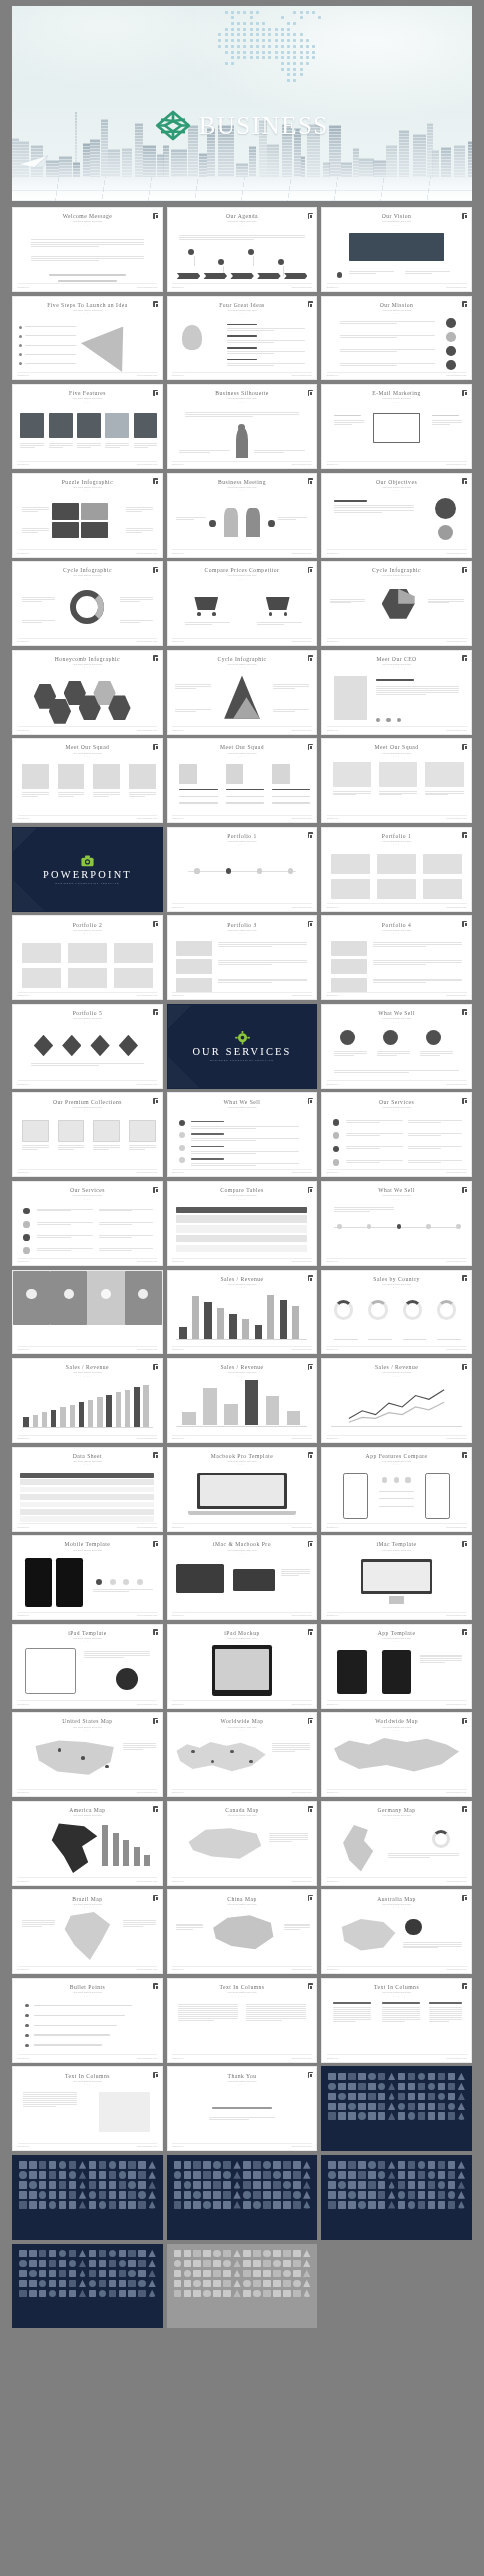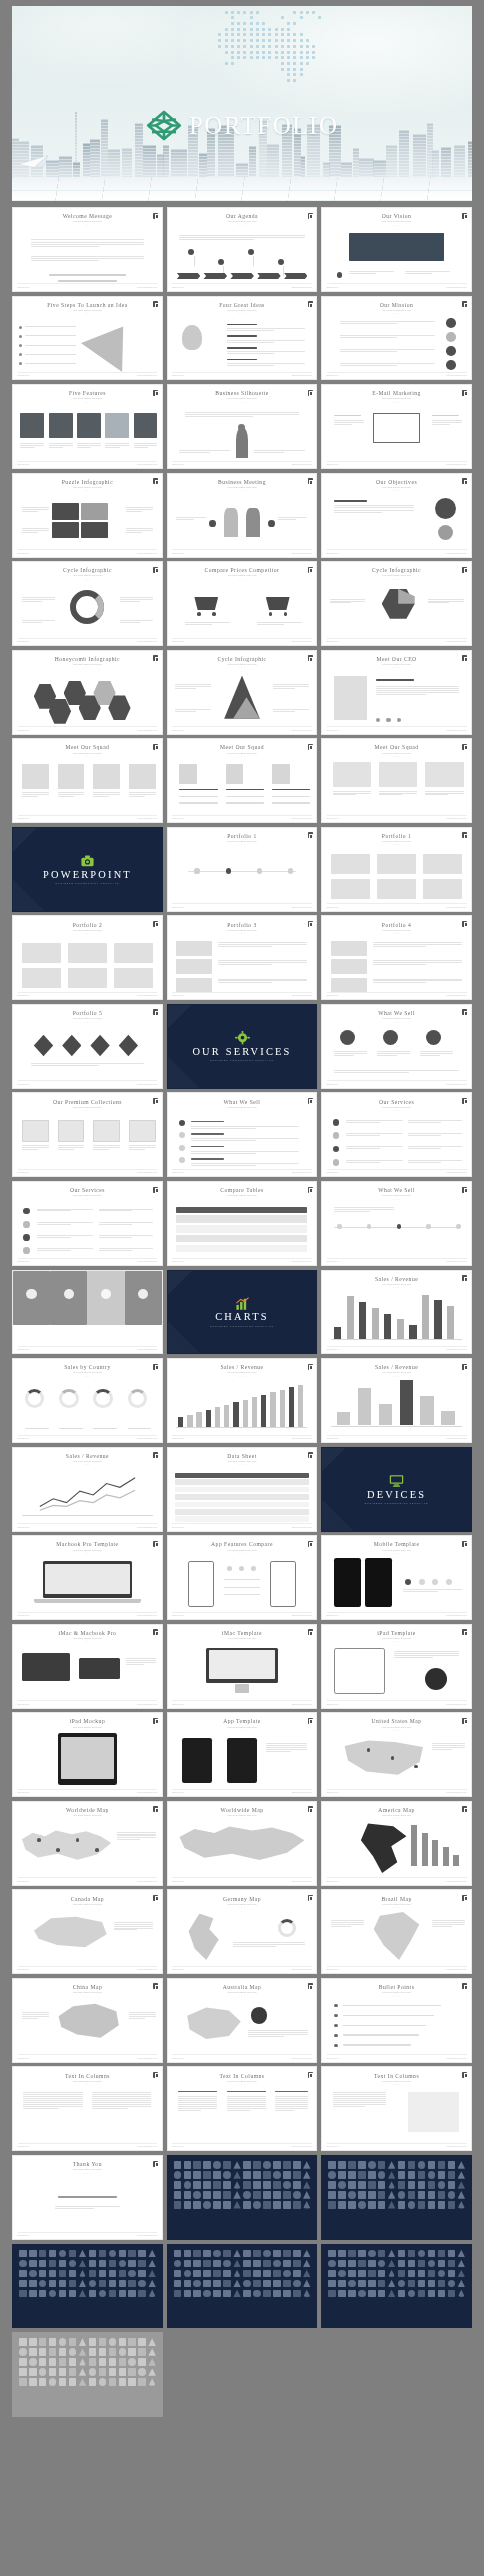--- a/index.html
+++ b/index.html
@@ -343,21 +343,21 @@
     </svg>
     <div class="brandrow">
       <svg class="logo-mark" viewBox="0 0 48 44">
         <g fill="none" stroke="#2f9b74" stroke-width="3.6" stroke-linejoin="round">
           <path d="M24 4 L45 22 L24 40 L3 22 Z"></path>
           <path d="M24 4 L24 16 M3 22 L13 22 M45 22 L35 22 M24 40 L24 30"></path>
           <path d="M13 22 L24 16 L35 22 L24 30 Z"></path>
           <path d="M8 14 L24 16 M40 14 L24 16 M8 31 L24 30 M40 31 L24 30"></path>
         </g>
       </svg>
-      <div class="brand-text">PORTFOLIO</div>
+      <div class="brand-text">BUSINESS</div>
     </div>
   </div>
 
   <div class="grid" id="grid">
       <div class="slide">
         <div class="s-title">Welcome Message</div>
         <div class="s-sub">Your great subtitle goes here</div>
         <div class="s-dots">• • •</div>
         <div class="s-badge"></div>
         <div class="para" style="left: 12%; top: 38%; width: 76%; gap: 1.2px;">
@@ -1322,32 +1322,20 @@
         <div class="blk" style="position: absolute; left: 50%; top: 0px; width: 25%; height: 66%; background: rgb(201, 201, 201);"></div>
         <div class="blk" style="position: absolute; left: 75%; top: 0px; width: 25%; height: 66%; background: rgb(141, 141, 141);"></div>
         <div class="cir" style="position: absolute; left: 9%; top: 22%; width: 10.4px; height: 10.4px; background: rgb(255, 255, 255); opacity: 0.85;"></div>
         <div class="cir" style="position: absolute; left: 34%; top: 22%; width: 10.4px; height: 10.4px; background: rgb(255, 255, 255); opacity: 0.85;"></div>
         <div class="cir" style="position: absolute; left: 59%; top: 22%; width: 10.4px; height: 10.4px; background: rgb(255, 255, 255); opacity: 0.85;"></div>
         <div class="cir" style="position: absolute; left: 84%; top: 22%; width: 10.4px; height: 10.4px; background: rgb(255, 255, 255); opacity: 0.85;"></div>
         <div class="s-foot-line"></div>
         <div class="s-foot">
           <span>Branding Inc.</span>
           <span>www.brandinginc.com</span>
-        </div>
-      </div>
-      <div class="slide dark">
-        <div class="sec-wrap">
-          <svg class="sec-icon" viewBox="0 0 24 22">
-            <rect x="2" y="13" width="4" height="8" fill="#8cc63e"></rect>
-            <rect x="8" y="8" width="4" height="13" fill="#8cc63e"></rect>
-            <rect x="14" y="3" width="4" height="18" fill="#8cc63e"></rect>
-            <path d="M2 10 L9 4 L15 7 L22 1" stroke="#e8803a" stroke-width="1.8" fill="none"></path>
-          </svg>
-          <div class="sec-title">CHARTS</div>
-          <div class="sec-sub">BUSINESS POWERPOINT TEMPLATE</div>
         </div>
       </div>
       <div class="slide">
         <div class="s-title">Sales / Revenue</div>
         <div class="s-sub">Your great subtitle goes here</div>
         <div class="s-dots">• • •</div>
         <div class="s-badge"></div>
         <div class="bar" style="position: absolute; left: 8%; bottom: 18%; width: 5%; height: 14%; background: rgb(79, 79, 79);"></div>
         <div class="bar" style="position: absolute; left: 16.4%; bottom: 18%; width: 5%; height: 51%; background: rgb(181, 181, 181);"></div>
         <div class="bar" style="position: absolute; left: 24.8%; bottom: 18%; width: 5%; height: 44%; background: rgb(79, 79, 79);"></div>
@@ -1455,32 +1443,20 @@
         <div class="blk" style="position: absolute; left: 5%; top: 56%; width: 90%; height: 7%; background: rgb(232, 232, 232);"></div>
         <div class="blk" style="position: absolute; left: 5%; top: 65%; width: 90%; height: 7%; background: rgb(244, 244, 244);"></div>
         <div class="blk" style="position: absolute; left: 5%; top: 74%; width: 90%; height: 7%; background: rgb(232, 232, 232);"></div>
         <div class="blk" style="position: absolute; left: 5%; top: 83%; width: 90%; height: 7%; background: rgb(244, 244, 244);"></div>
         <div class="s-foot-line"></div>
         <div class="s-foot">
           <span>Branding Inc.</span>
           <span>www.brandinginc.com</span>
         </div>
       </div>
-      <div class="slide dark">
-        <div class="sec-wrap">
-          <svg class="sec-icon" viewBox="0 0 24 22">
-            <rect x="1" y="2" width="22" height="14" rx="1.6" fill="#8cc63e"></rect>
-            <rect x="3" y="4" width="18" height="10" fill="#16243f"></rect>
-            <rect x="8" y="17" width="8" height="2" fill="#8cc63e"></rect>
-            <rect x="6" y="19" width="12" height="2" rx="1" fill="#8cc63e"></rect>
-          </svg>
-          <div class="sec-title">DEVICES</div>
-          <div class="sec-sub">BUSINESS POWERPOINT TEMPLATE</div>
-        </div>
-      </div>
       <div class="slide">
         <div class="s-title">Macbook Pro Template</div>
         <div class="s-sub">Your great subtitle goes here</div>
         <div class="s-dots">• • •</div>
         <div class="s-badge"></div>
         <div class="blk" style="position: absolute; left: 20%; top: 30%; width: 60%; height: 44%; background: rgb(58, 58, 58); border-radius: 1.5px;"></div>
         <div class="blk" style="position: absolute; left: 21.6%; top: 33%; width: 56.8%; height: 37%; background: rgb(233, 233, 233);"></div>
         <div class="blk" style="position: absolute; left: 14%; top: 76%; width: 72%; height: 5%; background: rgb(198, 198, 198); border-radius: 0px 0px 2.2px 2.2px;"></div>
         <div class="s-foot-line"></div>
         <div class="s-foot">

